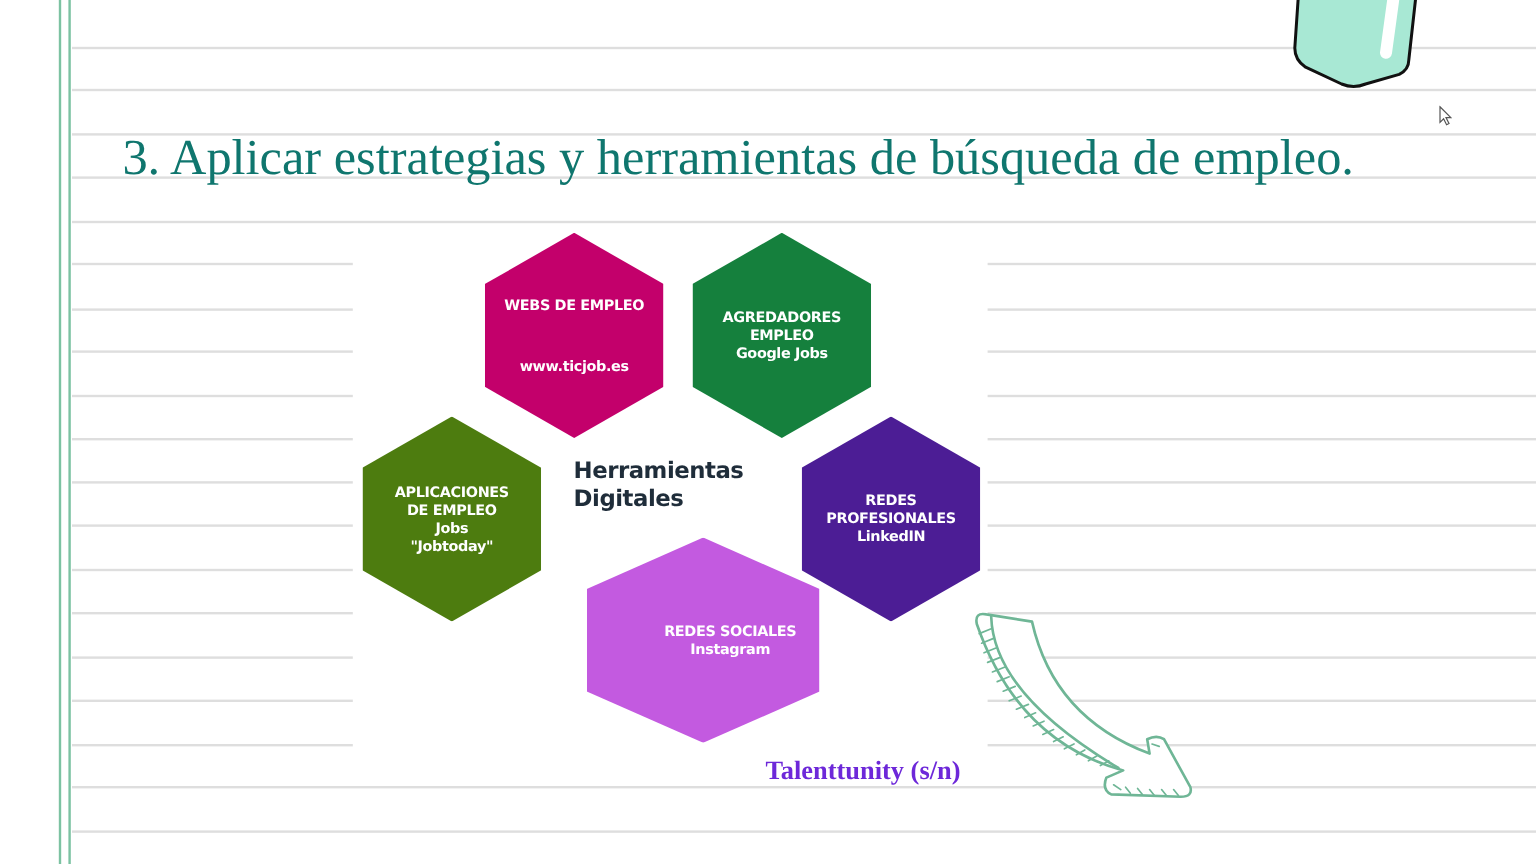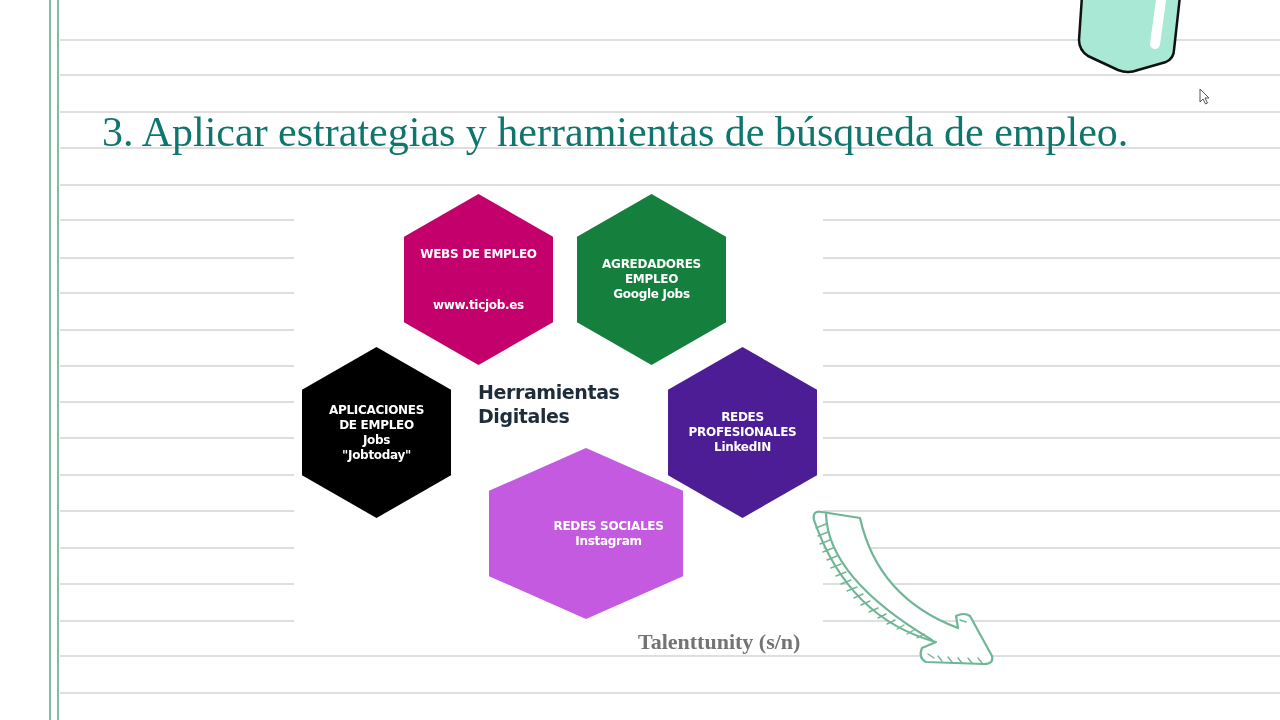--- a/index.html
+++ b/index.html
@@ -99,21 +99,21 @@
     <span>WEBS DE EMPLEO</span>
     <span>www.ticjob.es</span>
   </div>
 
   <div class="hex" style="left:577px; top:194px; background:#15803d;">
     <span>AGREDADORES</span>
     <span>EMPLEO</span>
     <span>Google Jobs</span>
   </div>
 
-  <div class="hex" style="left:302px; top:347px; background:#000000;">
+  <div class="hex" style="left:302px; top:347px; background:#4d7c0f;">
     <span>APLICACIONES</span>
     <span>DE EMPLEO</span>
     <span>Jobs</span>
     <span>"Jobtoday"</span>
   </div>
 
   <div class="hex" style="left:668px; top:347px; background:#4c1d95;">
     <span>REDES</span>
     <span>PROFESIONALES</span>
     <span>LinkedIN</span>
@@ -157,13 +157,13 @@
     <path d="M120 146 L126 150"></path>
       <path d="M130 148 L134 153"></path>
       <path d="M140 149 L144 154"></path>
     <path d="M150 150 L154 155"></path>
       <path d="M160 150 L164 155"></path>
       <path d="M170 150 L174 155"></path>
     <path d="M152 112 L158 114"></path>
   </g>
 </svg>
 
-<div class="caption" style="color:#737373;">Talenttunity (s/n)</div>
+<div class="caption" style="color:#6d28d9;">Talenttunity (s/n)</div>
 
 </body></html>

